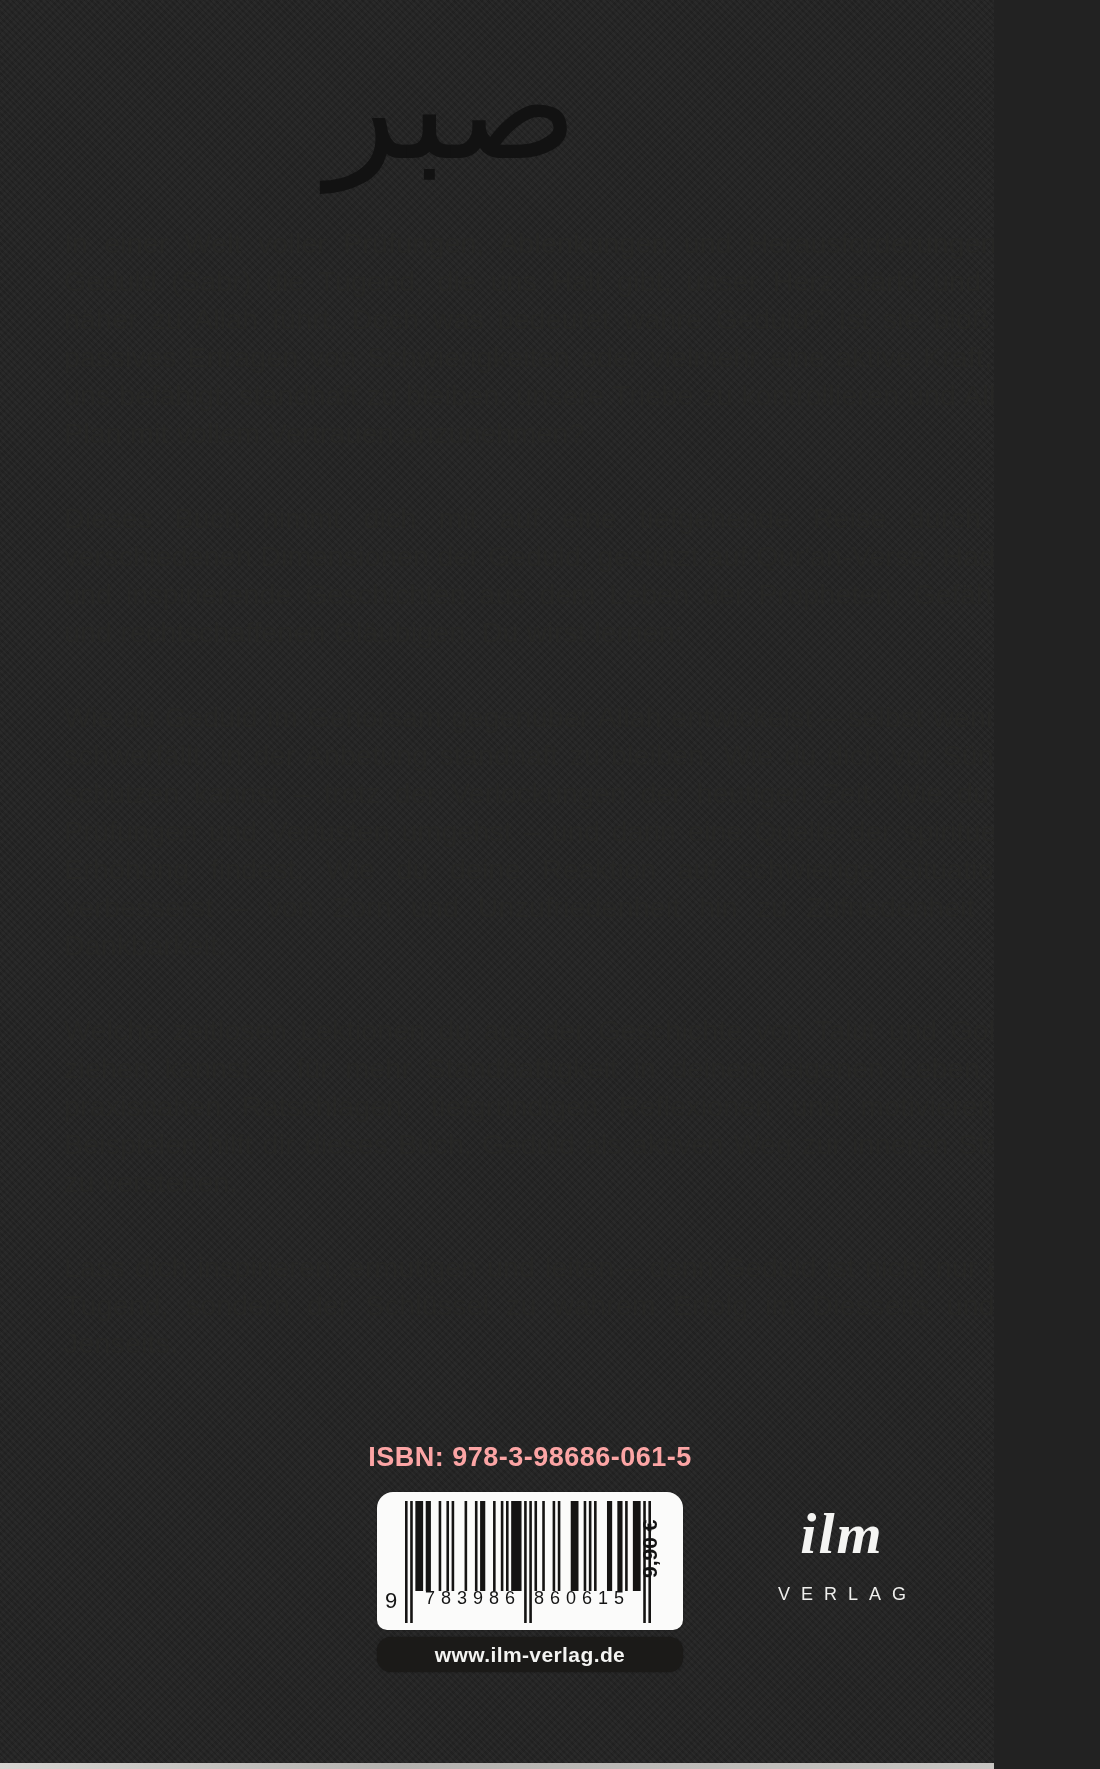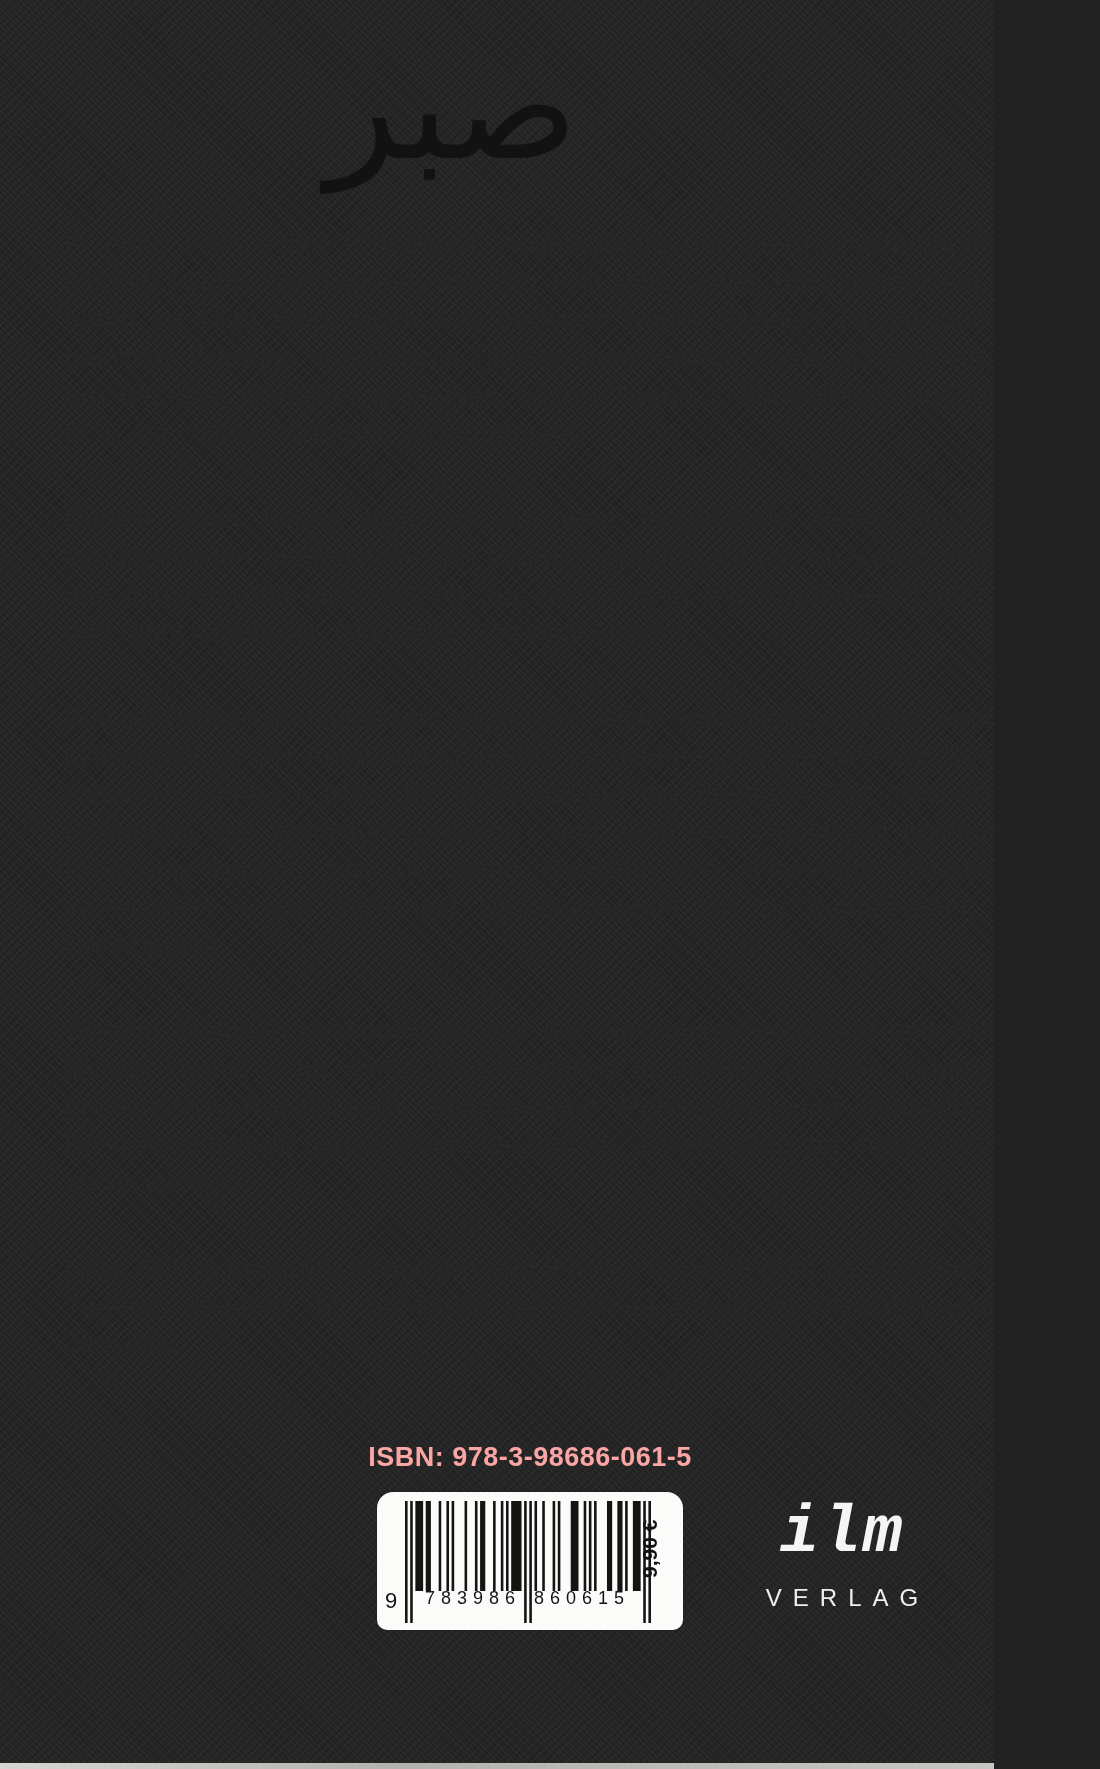--- a/index.html
+++ b/index.html
@@ -73,27 +73,27 @@
     box-shadow:0 0 2px rgba(0,0,0,.4);
   }
   .url-pill span{
     color:#f4f4f2;font-size:21px;font-weight:bold;letter-spacing:.4px;
   }
   .publisher{
     position:absolute;left:742px;top:1488px;width:200px;
     text-align:center;color:#f5f5f3;
   }
   .publisher .ilm{
-    font-family:Liberation Mono, monospace;
+    font-family:Liberation Serif, serif;
     font-style:italic;font-weight:bold;
-    font-size:66px;line-height:92px;
+    font-size:58px;line-height:92px;
     letter-spacing:2px;
   }
   .publisher .verlag{
-    font-size:24px;letter-spacing:11px;
+    font-size:18px;letter-spacing:11px;
     margin-top:4px;text-indent:11px;
     color:#efefed;
   }
   .bottom-strip{
     position:absolute;left:0;bottom:0;width:100%;height:6px;
     background:linear-gradient(to right,#d8d6d3,#b5b3b0 40%,#c8c6c3);
   }
 </style>
 </head>
 <body>
@@ -145,20 +145,23 @@
         <rect x="227.87" y="0" width="7.77" height="90" fill="#151413"></rect>
         <rect x="238.23" y="0" width="2.59" height="122" fill="#151413"></rect>
         <rect x="243.41" y="0" width="2.59" height="122" fill="#151413"></rect>
       </svg>
     <span class="bc-digit-9">9</span>
     <span class="bc-group bc-g1">783986</span>
     <span class="bc-group bc-g2">860615</span>
     <div class="price">9,90 €</div>
   </div>
 
+  <div class="url-pill">
+    <span>www.ilm-verlag.de</span>
+  </div>
 
   <div class="publisher">
     <div class="ilm">ilm</div>
     <div class="verlag">VERLAG</div>
   </div>
 
   <div class="bottom-strip"></div>
 </div>
 
 </body></html>

